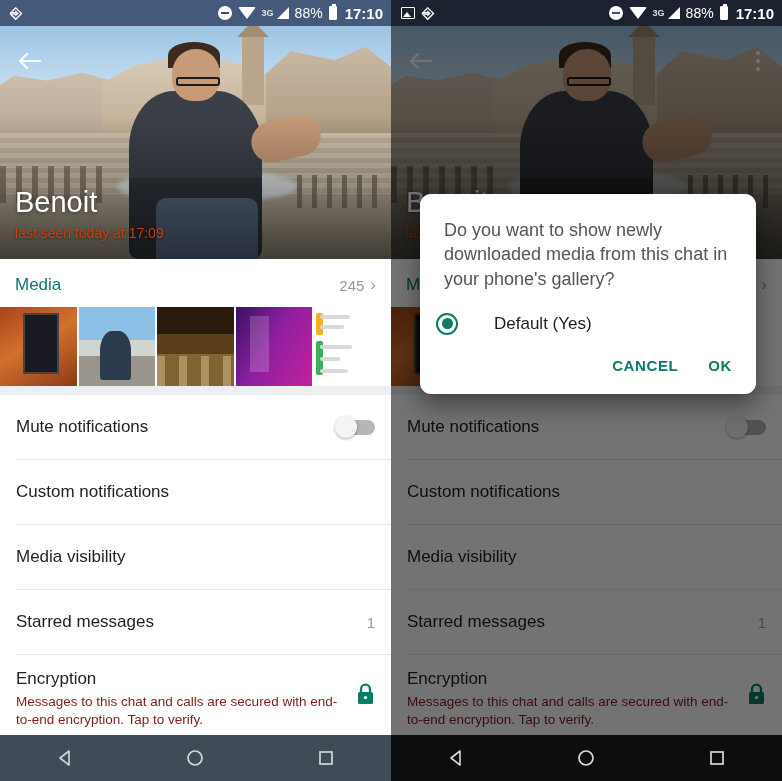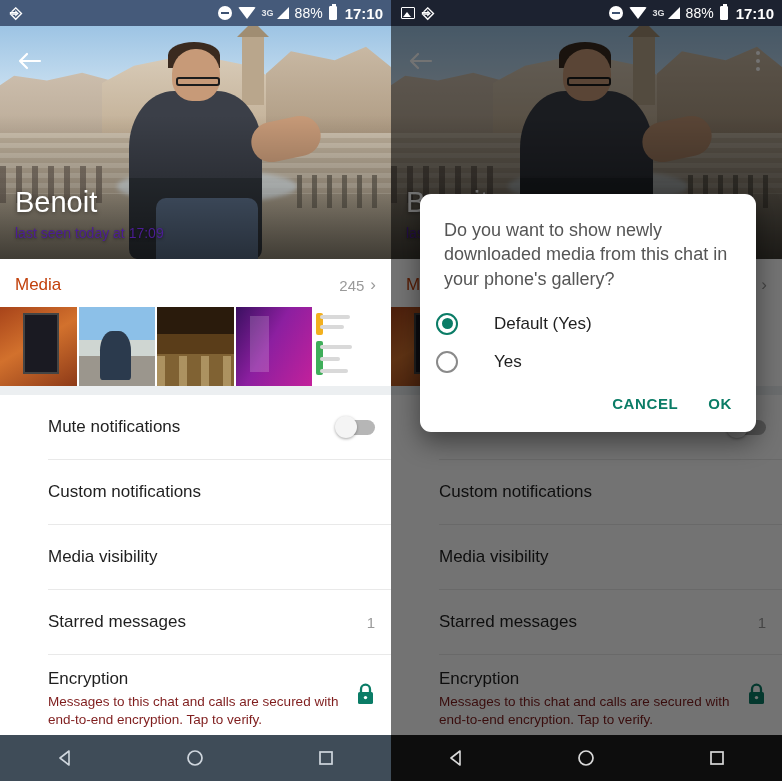--- a/index.html
+++ b/index.html
@@ -68,48 +68,48 @@
     background:repeating-linear-gradient(90deg,#6b6457 0 5px,transparent 5px 15px);opacity:.75;}
   .hero-scrim{position:absolute;left:0;right:0;bottom:0;height:62%;
     background:linear-gradient(transparent,rgba(0,0,0,.55));}
   .back-arrow{position:absolute;left:16px;top:22px;width:26px;height:26px;cursor:pointer;z-index:6;}
   .back-arrow svg{display:block;}
   .overflow-dots{position:absolute;right:12px;top:18px;width:24px;height:34px;z-index:6;
     display:flex;flex-direction:column;align-items:center;justify-content:center;gap:4px;cursor:pointer;}
   .overflow-dots i{width:4px;height:4px;border-radius:50%;background:#fff;display:block;}
   .hero-name{position:absolute;left:15px;bottom:40px;color:#fff;font-size:29px;font-weight:400;
     text-shadow:0 1px 4px rgba(0,0,0,.5);z-index:5;}
-  .hero-sub{position:absolute;left:15px;bottom:18px;color:#4c1d95;font-size:14px;
+  .hero-sub{position:absolute;left:15px;bottom:18px;color:#c2410c;font-size:14px;
     text-shadow:0 1px 3px rgba(0,0,0,.5);z-index:5;}
 
   
   .card{background:#fff;}
   .media-head{display:flex;align-items:center;padding:16px 15px 12px;}
-  .media-title{color:#c2410c;font-size:17px;}
+  .media-title{color:#0f766e;font-size:17px;}
   .media-count{margin-left:auto;color:#9a9a9a;font-size:15px;}
   .media-chev{color:#9a9a9a;font-size:17px;margin-left:6px;}
   .media-row{display:flex;height:79px;gap:2px;padding:0 0 0 0;}
   .thumb{flex:1 1 0;height:79px;background-size:cover;position:relative;overflow:hidden;}
   .t1{background:linear-gradient(150deg,#a8441a,#d2712d 45%,#8d3a18);}
   .t1::after{content:'';position:absolute;left:30%;top:8%;width:42%;height:72%;background:#1a1a22;border:2px solid #444;}
   .t2{background:linear-gradient(#8cc0e8 0 42%,#cfd6d2 42% 62%,#9b968d 62% 100%);}
   .t2::after{content:'';position:absolute;left:28%;top:30%;width:40%;height:62%;background:#2b3a4d;border-radius:40% 40% 8% 8%;}
   .t3{background:linear-gradient(#2a1b0c 0 34%,#5a3d19 34% 60%,#806233 60% 100%);}
   .t3::after{content:'';position:absolute;left:0;right:0;bottom:0;height:38%;
     background:repeating-linear-gradient(90deg,rgba(255,235,180,.35) 0 8px,transparent 8px 22px);}
   .t4{background:linear-gradient(120deg,#3a1060,#8c1fa0 45%,#c3219b);}
   .t4::after{content:'';position:absolute;left:18%;top:12%;width:26%;height:70%;background:rgba(255,255,255,.18);}
   .t5{background:#ffffff;}
   .t5 .line{position:absolute;left:6px;height:4px;background:#d9d9d9;border-radius:2px;}
   .t5 .bar-y{position:absolute;left:2px;width:7px;background:#f2b01e;border-radius:2px;}
   .t5 .bar-g{position:absolute;left:2px;width:7px;background:#3fae5a;border-radius:2px;}
   .gap{height:9px;background:#eceff1;}
 
   
-  .list{background:#fff;margin-left:32px;}
+  .list{background:#fff;}
   .row{display:flex;align-items:center;min-height:64px;padding:0 16px;position:relative;cursor:pointer;}
   .row-label{font-size:17px;color:#1f1f1f;}
   .row-value{margin-left:auto;color:#9a9a9a;font-size:15px;}
   .row-sep{height:1px;background:#e9e9e9;margin-left:16px;}
   .toggle{margin-left:auto;width:38px;height:15px;background:#b6b6b6;border-radius:8px;position:relative;}
   .toggle .knob{position:absolute;left:-2px;top:-4px;width:22px;height:22px;border-radius:50%;
     background:#f4f4f4;box-shadow:0 1px 3px rgba(0,0,0,.35);}
   .row-enc{display:flex;align-items:flex-start;padding:14px 16px 16px;min-height:70px;}
   .enc-texts{padding-right:14px;}
   .enc-title{font-size:17px;color:#1f1f1f;margin-bottom:4px;}
@@ -383,24 +383,20 @@
 
     <div class="dim"></div>
 
     <div class="dialog">
       <div class="dlg-title">Do you want to show newly downloaded media from this chat in your phone's gallery?</div>
 
       <div class="dlg-opt">
         <span class="radio on"></span>
         <span class="dlg-opt-label">Default (Yes)</span>
       </div>
-      <div class="dlg-opt">
-        <span class="radio"></span>
-        <span class="dlg-opt-label">Yes</span>
-      </div>
 
       <div class="dlg-actions">
         <button class="dlg-btn">CANCEL</button>
         <button class="dlg-btn">OK</button>
       </div>
     </div>
 
     <div class="navbar nav-right">
       <div class="nav-btn">
         <svg width="18" height="18" viewBox="0 0 18 18">

